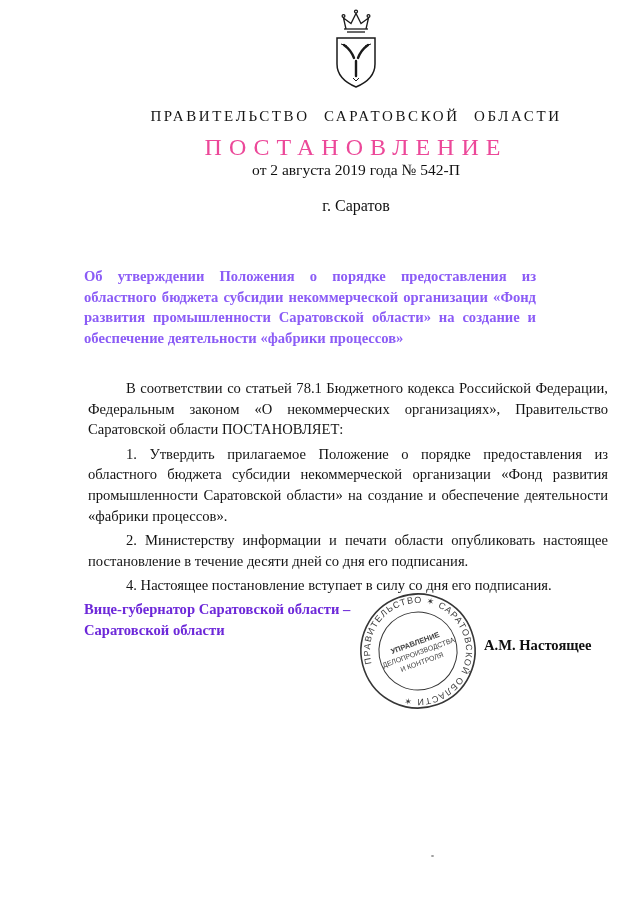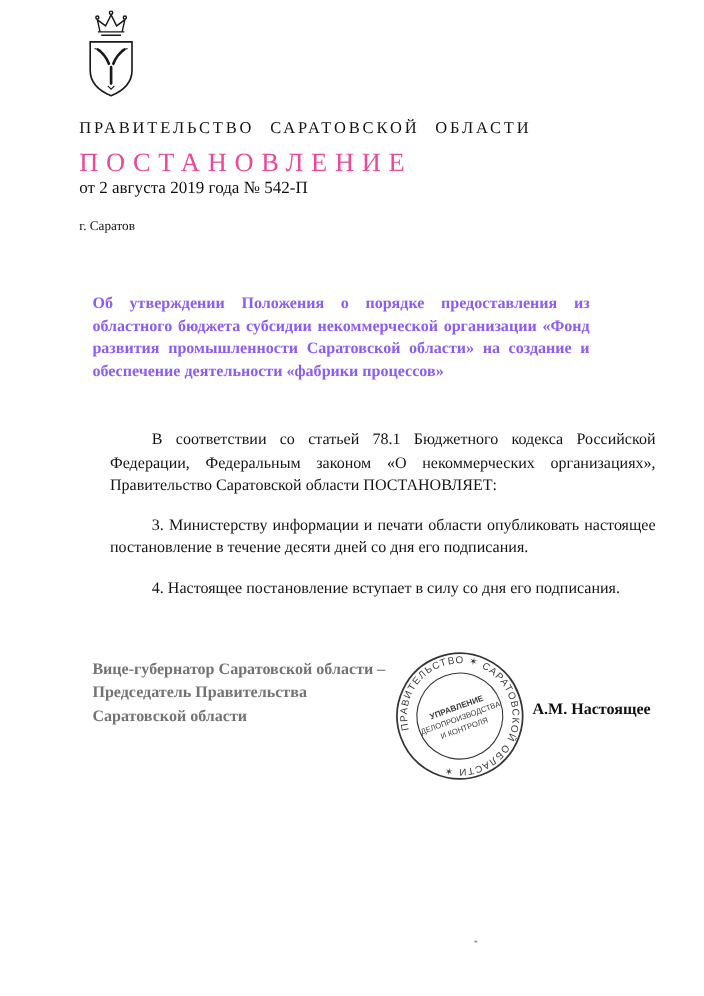--- a/index.html
+++ b/index.html
@@ -7,52 +7,52 @@
     width:640px;height:905px;
     background:#ffffff;
     position:relative;
     font-family:"Liberation Serif", serif;
     color:#111;
     overflow:hidden;
   }
   .page{position:absolute;inset:0;}
 
   
-  .header{position:absolute;top:0;left:0;right:0;text-align:left;padding-left:72px;}
+  .header{position:absolute;top:0;left:0;right:0;text-align:center;padding-left:72px;}
   .emblem{display:inline-block;margin-top:8px;}
   .org-name{
     margin-top:12px;
     font-size:15px;letter-spacing:2.6px;word-spacing:8px;
     color:#151515;
   }
   .doc-type{
     margin-top:9px;
     font-size:24px;letter-spacing:7px;
     color:#ec4899;
   }
   .date-line{font-size:15.5px;}
-  .place-line{margin-top:18px;font-size:12px;}
+  .place-line{margin-top:18px;font-size:16px;}
 
   
   .title{
     position:absolute;left:84px;top:266px;width:452px;
     font-weight:bold;font-size:14.6px;line-height:20.5px;
     text-align:justify;color:#8b5cf6;
   }
   
   .body-text{
     position:absolute;left:84px;top:374px;width:528px;
     font-size:14.6px;line-height:20.6px;text-align:justify;color:#141414;
   }
-  .body-text p{margin:16px;text-indent:38px;}
+  .body-text p{margin:4px;text-indent:38px;}
 
   
   .sign-block{
     position:absolute;left:84px;top:599px;width:310px;
-    font-weight:bold;font-size:14.6px;line-height:21px;color:#737373;
+    font-weight:bold;font-size:14.6px;line-height:21px;color:#6d28d9;
   }
   .sign-name{
     position:absolute;left:484px;top:637px;
     font-weight:bold;font-size:14.6px;color:#101010;white-space:nowrap;
   }
 
   
   .stamp{
     position:absolute;left:350px;top:583px;width:136px;height:136px;
     opacity:.88;
@@ -99,27 +99,27 @@
     <div class="org-name">ПРАВИТЕЛЬСТВО САРАТОВСКОЙ ОБЛАСТИ</div>
     <div class="doc-type">ПОСТАНОВЛЕНИЕ</div>
     <div class="date-line">от 2 августа 2019 года № 542-П</div>
     <div class="place-line">г. Саратов</div>
   </div>
 
   <div class="title">Об утверждении Положения о порядке предоставления из областного бюджета субсидии некоммерческой организации «Фонд развития промышленности Саратовской области» на создание и обеспечение деятельности «фабрики процессов»</div>
 
   <div class="body-text">
     <p>В соответствии со статьей 78.1 Бюджетного кодекса Российской Федерации, Федеральным законом «О некоммерческих организациях», Правительство Саратовской области ПОСТАНОВЛЯЕТ:</p>
-    <p>3. Министерству информации и печати области опубликовать настоящее постановление в течение десяти дней со дня его подписания.</p>
+    <p>1. Утвердить прилагаемое Положение о порядке предоставления из областного бюджета субсидии некоммерческой организации «Фонд развития промышленности Саратовской области» на создание и обеспечение деятельности «фабрики процессов».</p>
+    <p>2. Министерству информации и печати области опубликовать настоящее постановление в течение десяти дней со дня его подписания.</p>
     <p>4. Настоящее постановление вступает в силу со дня его подписания.</p>
   </div>
 
   <div class="sign-block">
     <div>Вице-губернатор Саратовской области –</div>
-    <div>Председатель Правительства</div>
     <div>Саратовской области</div>
   </div>
 
   <div class="sign-name">А.М. Настоящее</div>
 
   <div class="stamp">
     <svg width="136" height="136" viewBox="0 0 136 136">
       <g transform="rotate(-20 68 68)">
         <circle cx="68" cy="68" r="57" fill="none" stroke="#1b1b1b" stroke-width="1.6"></circle>
         <circle cx="68" cy="68" r="39" fill="none" stroke="#1b1b1b" stroke-width="1"></circle>

